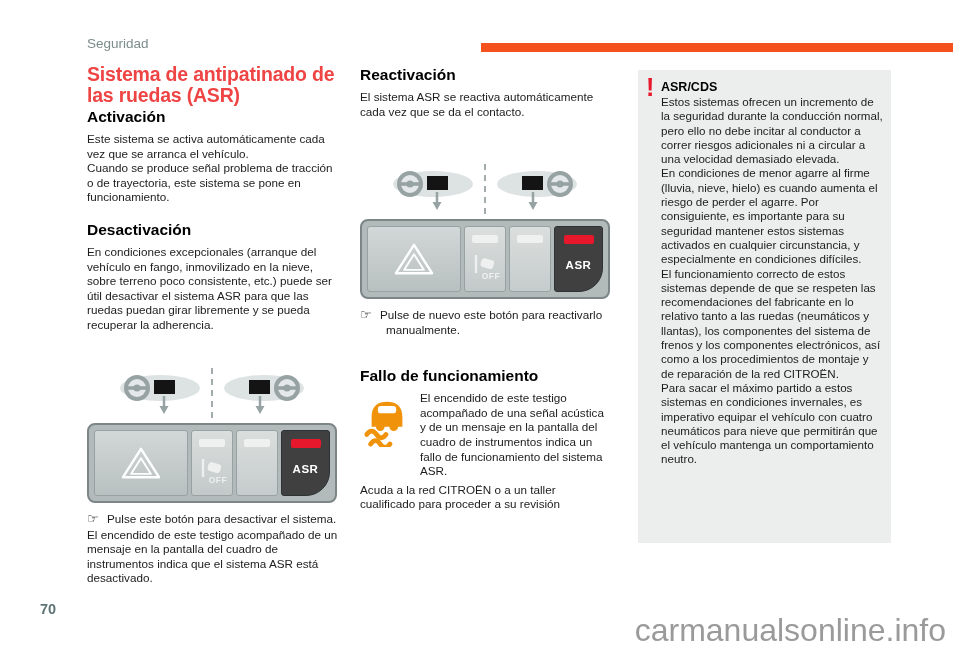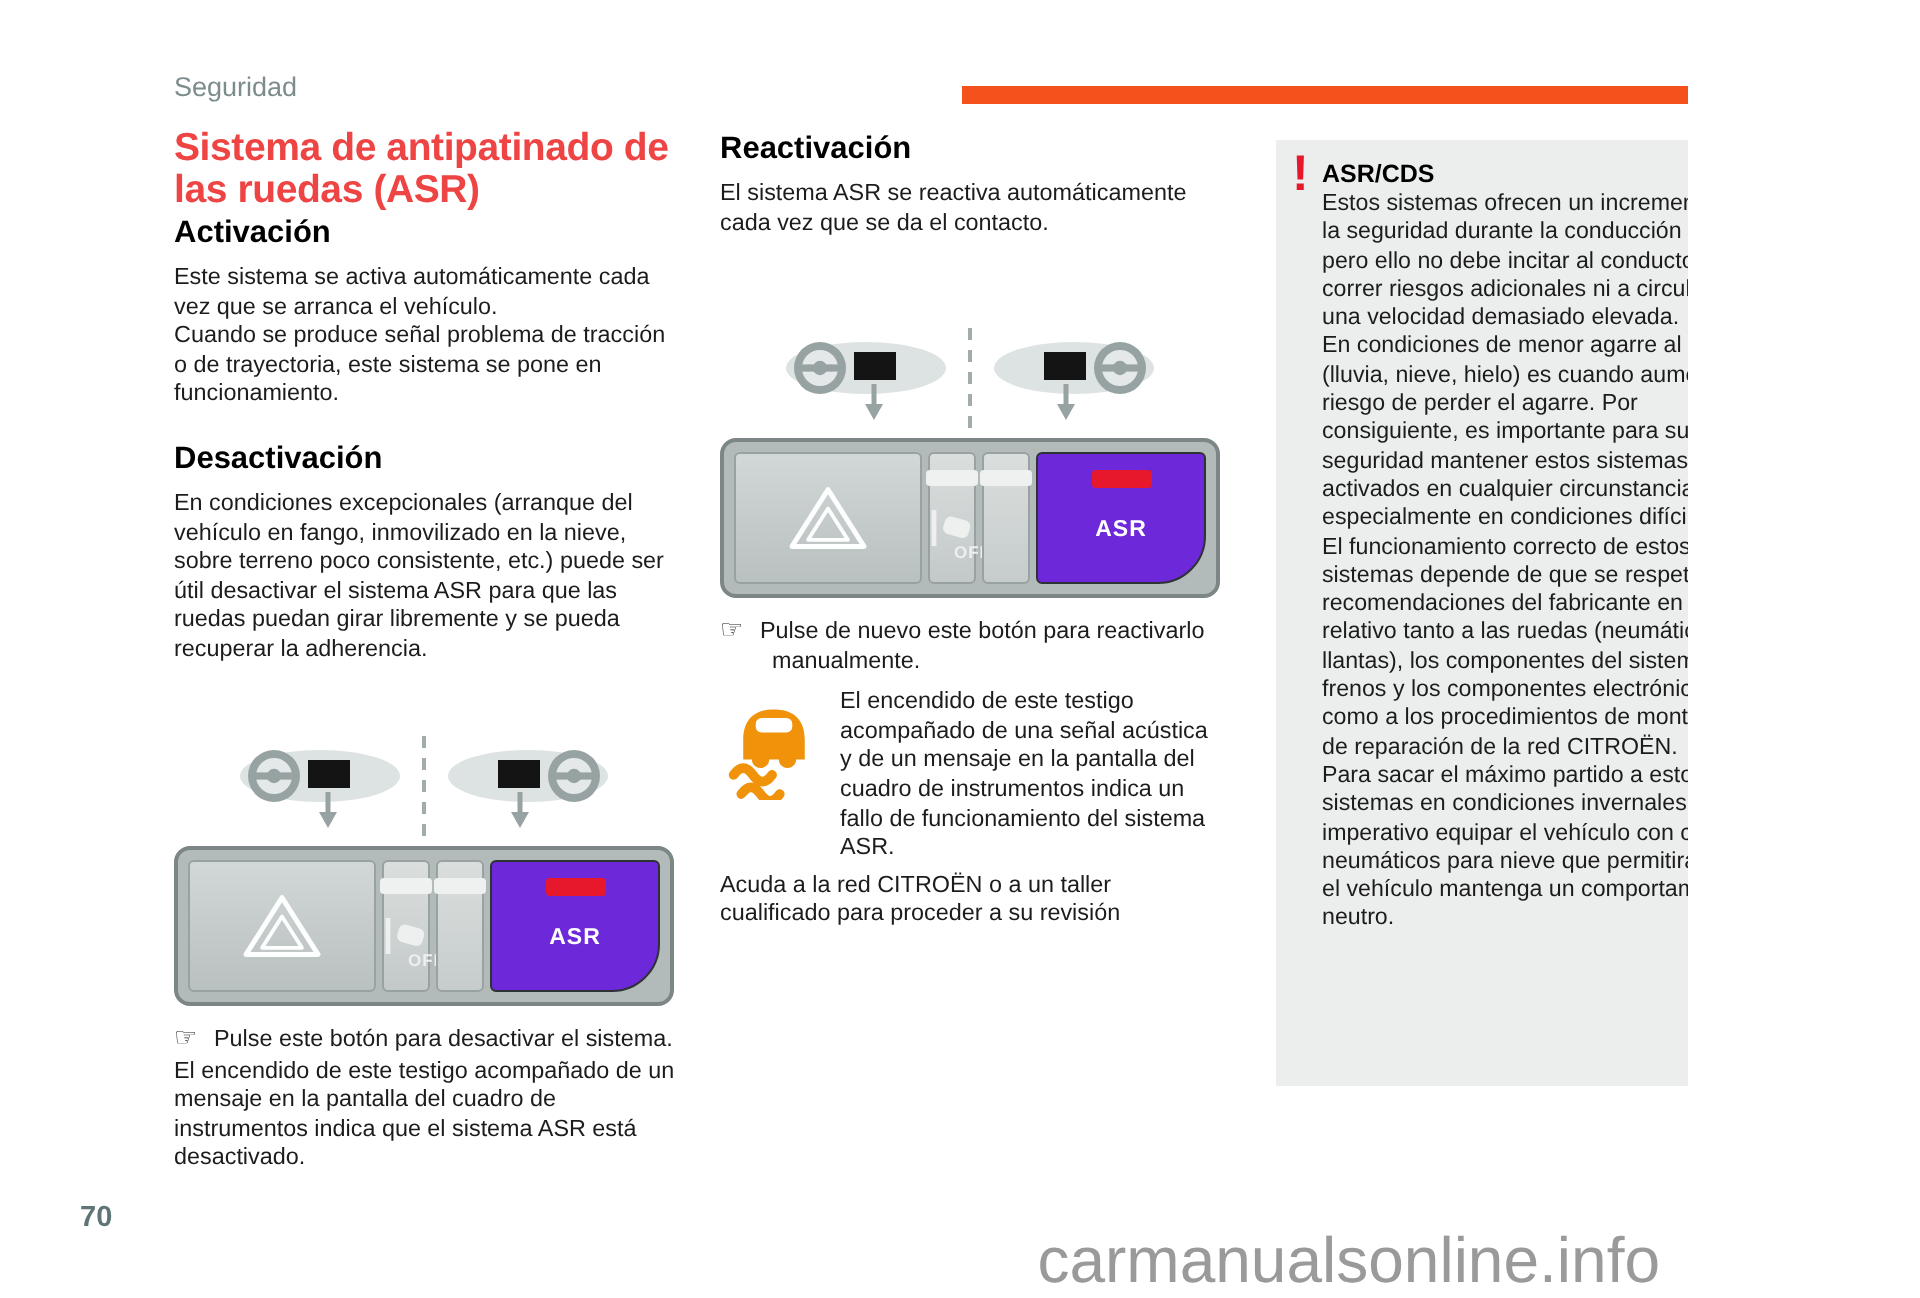--- a/index.html
+++ b/index.html
@@ -1,16 +1,16 @@
 <!DOCTYPE html>
 <html><head>
 <meta charset="utf-8">
 <style>
   html,body{margin:0;padding:0;background:#fff;}
-  .page{position:relative;width:844px;height:649px;background:#fff;overflow:hidden;
+  .page{position:relative;width:960px;height:649px;background:#fff;overflow:hidden;
         font-family:"Liberation Sans", sans-serif;color:#111;}
 
   .section-label{position:absolute;left:87px;top:36px;font-size:13.5px;color:#7d8c8c;}
   .accent-bar{position:absolute;left:481px;top:43px;width:472px;height:9px;background:#f4511c;}
 
   .col{position:absolute;top:64px;}
   .col-left{left:87px;width:255px;}
   .col-mid{left:360px;width:252px;}
 
   h1.title{margin:0;font-size:19.5px;line-height:21px;font-weight:bold;color:#ef4444;letter-spacing:-0.2px;}
@@ -31,21 +31,21 @@
   .wgrp.flip{transform:scaleX(-1);}
   .dash-sep{width:0;height:50px;border-left:2px dashed #a2acac;}
 
   .panel{width:250px;height:80px;box-sizing:border-box;background:#b2baba;border:2px solid #7c8687;
          border-radius:8px;padding:5px;display:flex;gap:3px;}
   .btn{position:relative;border:1px solid #99a2a2;border-radius:3px;
        background:linear-gradient(#d2d7d7,#b9c0c0);}
   .btn.hazard{flex:0 0 92px;display:flex;align-items:center;justify-content:center;}
   .btn.ldw{flex:1;background:linear-gradient(#dadedd,#c3c9c9);}
   .btn.blank{flex:1;background:linear-gradient(#dadedd,#c6cccc);}
-  .btn.asr{flex:0 0 47px;background:#6d28d9;border-color:#2d3234;border-radius:3px 3px 24px 3px;padding-left:36px;}
+  .btn.asr{flex:0 0 47px;background:#404040;border-color:#2d3234;border-radius:3px 3px 24px 3px;}
   .slot{position:absolute;top:8px;left:50%;transform:translateX(-50%);
         width:26px;height:8px;background:#eef1f0;border-radius:2px;}
   .slot.red{width:30px;height:9px;background:#e8182c;}
   .ldw-art{position:absolute;top:28px;left:50%;transform:translateX(-50%);width:24px;height:18px;}
   .off-label{position:absolute;bottom:10px;left:12px;right:0;text-align:center;
              font-size:8.5px;font-weight:bold;color:#edf0ef;letter-spacing:0.5px;}
   .asr-label{position:absolute;top:32px;left:0;right:0;text-align:center;
              font-size:11.5px;font-weight:bold;color:#fff;letter-spacing:0.5px;}
 
   
@@ -190,20 +190,21 @@
           <div class="slot red"></div>
           <div class="asr-label">ASR</div>
         </div>
       </div>
     </div>
 
     <p class="caption">
       <span class="pointer">☞</span><span>Pulse de nuevo este botón para reactivarlo manualmente.</span>
     </p>
 
+    <h2 class="sect fail">Fallo de funcionamiento</h2>
     <div class="failure">
       <svg class="skid-icon" viewBox="0 0 52 56">
         <path d="M10 25 c0-12 7-16 16-16 c9 0 16 4 16 16 l0 10 h-4.5 a4.5 4.5 0 0 1 -9 0 h-5 a4.5 4.5 0 0 1 -9 0 H10 Z" fill="#f0930a"></path>
         <rect x="16.5" y="13.5" width="19" height="7.5" rx="3" fill="#fff"></rect>
         <path d="M5 43 q5 -7 10 0 t10 0" stroke="#f0930a" stroke-width="5" fill="none" stroke-linecap="round"></path>
         <path d="M9 53 q5 -7 10 0 t10 0" stroke="#f0930a" stroke-width="5" fill="none" stroke-linecap="round"></path>
       </svg>
       <p class="body">El encendido de este testigo acompañado de una señal acústica y de un mensaje en la pantalla del cuadro de instrumentos indica un fallo de funcionamiento del sistema ASR.</p>
     </div>
     <p class="note fail-footer">Acuda a la red CITROËN o a un taller cualificado para proceder a su revisión</p>

